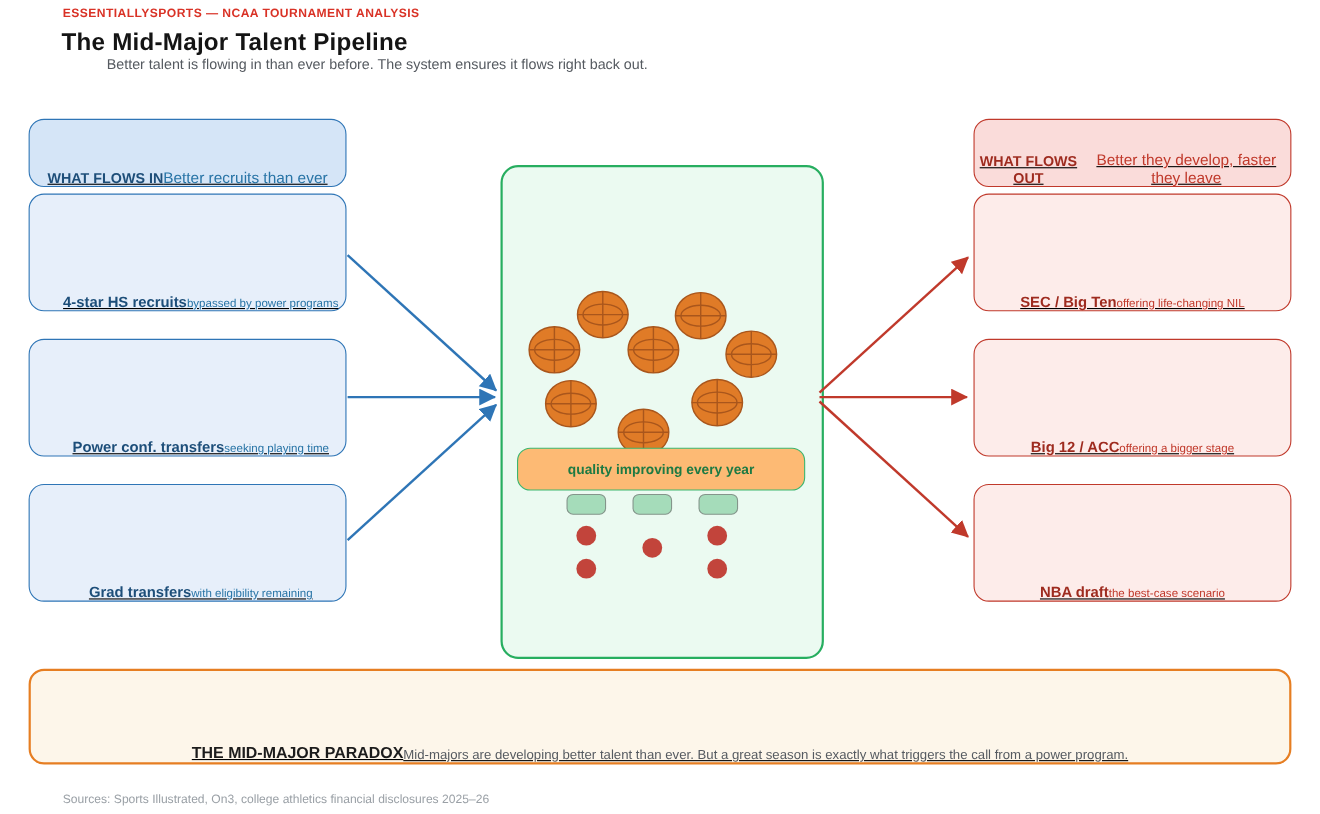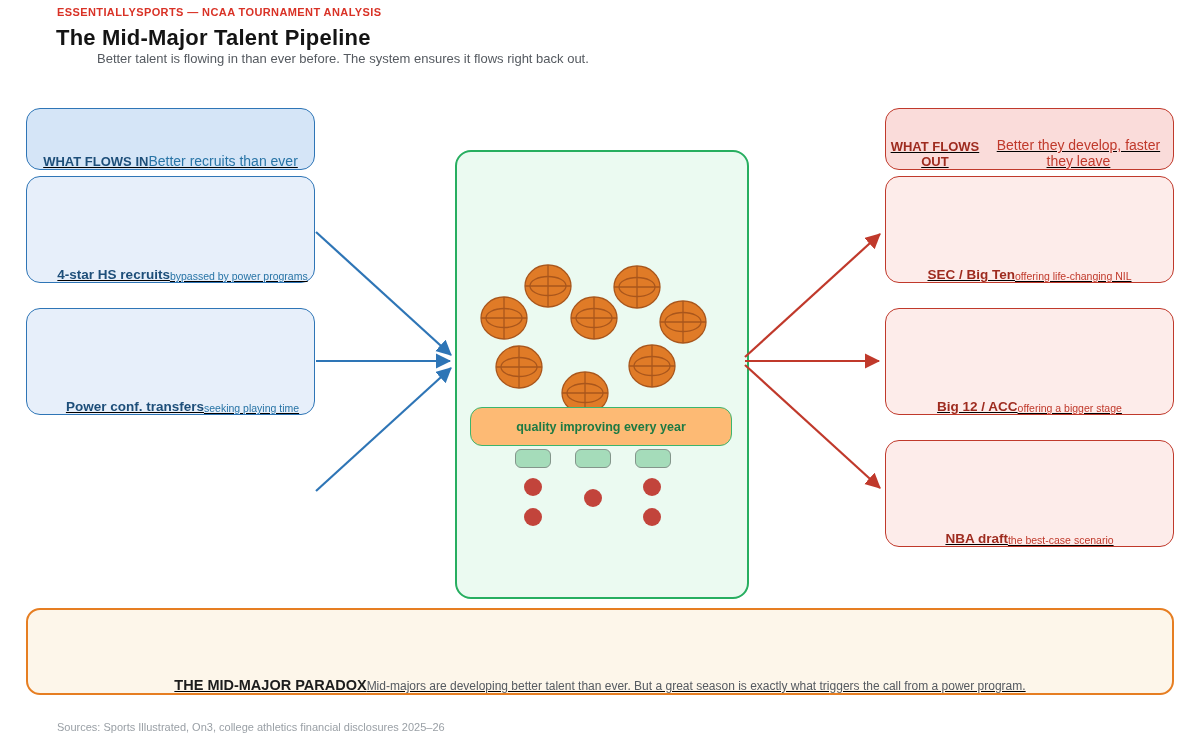--- a/index.html
+++ b/index.html
@@ -59,20 +59,24 @@
     <div class="t">WHAT FLOWS IN</div>
     <div class="s">Better recruits than ever</div>
   </div>
   <div class="abs card blue-item" style="left:26px;top:176px;width:289px;height:107px;">
     <div class="t">4-star HS recruits</div>
     <div class="s">bypassed by power programs</div>
   </div>
   <div class="abs card blue-item" style="left:26px;top:308px;width:289px;height:107px;">
     <div class="t">Power conf. transfers</div>
     <div class="s">seeking playing time</div>
+  </div>
+  <div class="abs card blue-item" style="left:26px;top:440px;width:289px;height:107px;">
+    <div class="t">Grad transfers</div>
+    <div class="s">with eligibility remaining</div>
   </div>
 
   <div class="abs green-main" style="left:455px;top:150px;width:290px;height:445px;"></div>
 
   <svg class="overlay" width="1200" height="740">
     <defs>
       <g id="ball">
         <ellipse cx="0" cy="0" rx="23" ry="21" fill="#e07b27" stroke="#a9561c" stroke-width="1.3"></ellipse>
         <ellipse cx="0" cy="0" rx="18" ry="9.5" fill="none" stroke="#a9561c" stroke-width="1.3"></ellipse>
         <line x1="-23" y1="0" x2="23" y2="0" stroke="#a9561c" stroke-width="1.3"></line>

